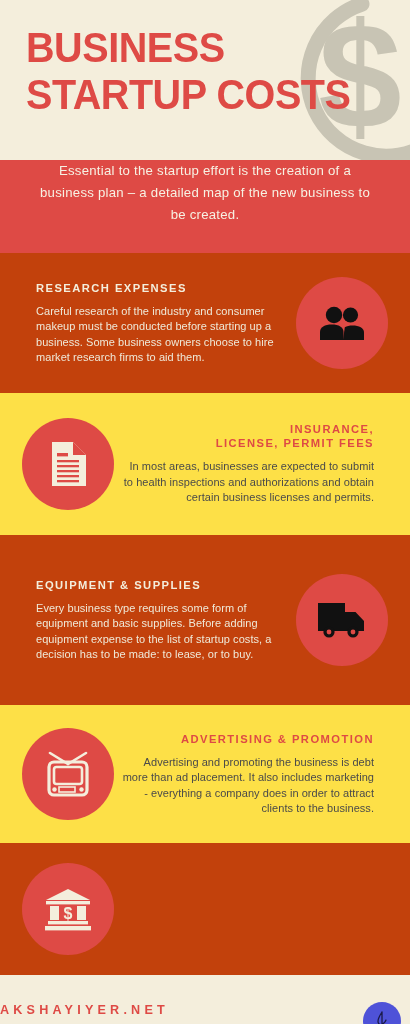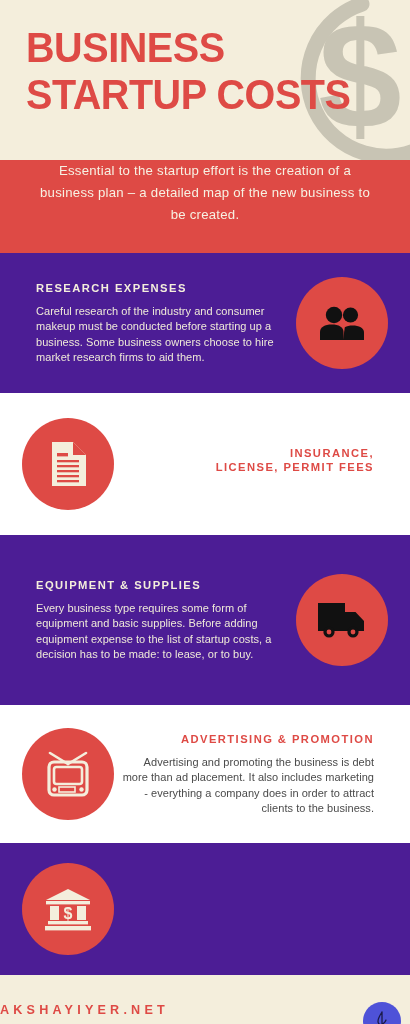--- a/index.html
+++ b/index.html
@@ -67,22 +67,22 @@
     text-align: center;
     letter-spacing: 0.25px;
   }
 
   
   .section {
     display: flex;
     align-items: center;
     padding: 0 22px;
   }
-  .section.gray  { background: #4c1d95; }
-  .section.cream { background: #ffffff; }
+  .section.gray  { background: #c2410c; }
+  .section.cream { background: #fde047; }
 
   .section.left-text  { flex-direction: row; }
   .section.right-text { flex-direction: row-reverse; }
 
   .sec-body {
     flex: 1 1 auto;
     padding: 0 10px;
   }
   .section.left-text  .sec-body { text-align: left; padding-left: 14px; padding-right: 6px; }
   .section.right-text .sec-body { text-align: right; padding-right: 14px; padding-left: 6px; }
@@ -175,20 +175,21 @@
         <path d="M24 34 H45 V26.5 C45 22 40 19.6 33.5 19.6 C30.5 19.6 27.8 20.2 25.8 21.2 Z" fill="#111111"></path>
         <path d="M1 34 H24.5 V26 C24.5 21.2 19.8 18.6 12.8 18.6 C5.8 18.6 1 21.2 1 26 Z" fill="#111111"></path>
       </svg>
     </div>
   </div>
 
   <div class="section cream right-text" style="height:142px">
     <div class="sec-body">
       <div class="sec-title" style="white-space:pre-line">INSURANCE,
 LICENSE, PERMIT FEES</div>
+      <div class="sec-desc">In most areas, businesses are expected to submit to health inspections and authorizations and obtain certain business licenses and permits.</div>
     </div>
     <div class="icon-badge">
       <svg width="38" height="46" viewBox="0 0 38 46">
         <path d="M3 1 H24 L37 14 V45 H3 Z" fill="#f4eedc"></path>
         <path d="M24 1 L37 14 H24 Z" fill="#de4a45"></path>
         <rect x="8" y="12" width="11" height="3.4" fill="#de4a45"></rect>
         <rect x="8" y="19" width="22" height="2.3" fill="#de4a45"></rect>
         <rect x="8" y="24" width="22" height="2.3" fill="#de4a45"></rect>
         <rect x="8" y="29" width="22" height="2.3" fill="#de4a45"></rect>
         <rect x="8" y="34" width="22" height="2.3" fill="#de4a45"></rect>

